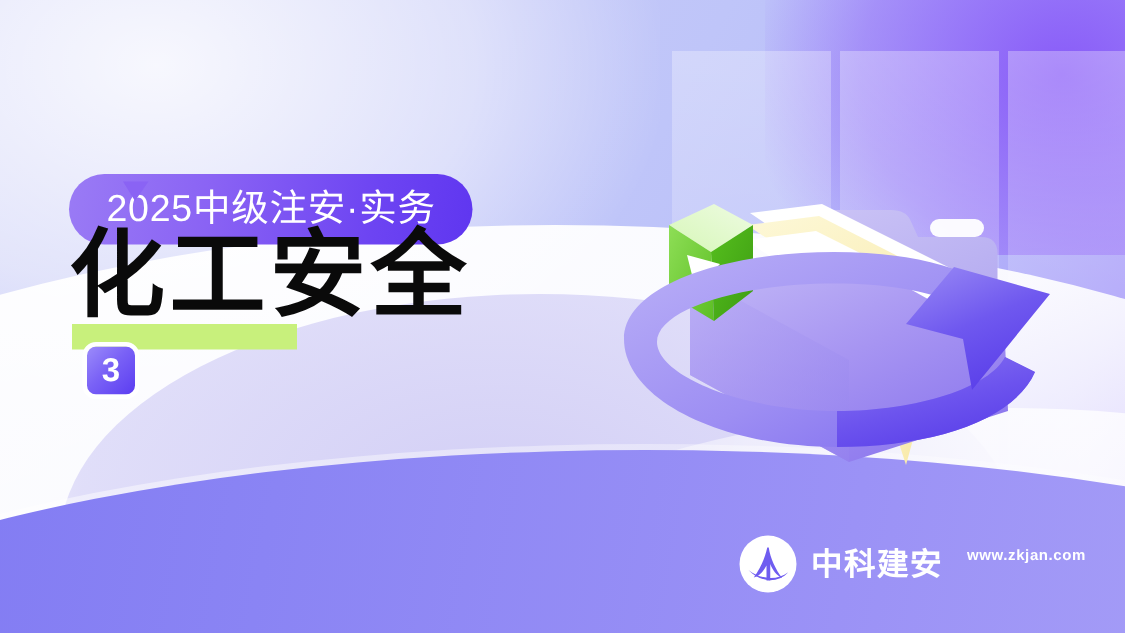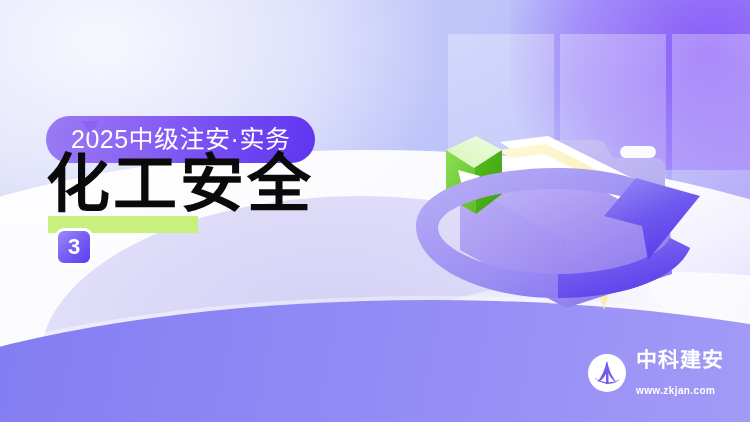--- a/index.html
+++ b/index.html
@@ -129,21 +129,21 @@
 
   
   .illo{ position:absolute; left:398px; top:98px; width:320px; height:260px; }
 
   
   .brand{
     position:absolute; right:26px; bottom:26px;
     display:flex; align-items:center; gap:9px;
   }
   .brand-mark{ width:40px; height:40px; flex:0 0 40px; }
-  .brand-text{ display:flex; flex-direction:column; gap:16px; }
+  .brand-text{ display:flex; flex-direction:row; gap:16px; }
   .brand-name{
     font-size:21px; font-weight:700; color:#ffffff;
     letter-spacing:1px; line-height:1; white-space:nowrap;
   }
   .brand-url{
     font-size:10px; font-weight:700; color:#ffffff;
     letter-spacing:.4px; line-height:1; white-space:nowrap;
   }
 </style>
 </head>

